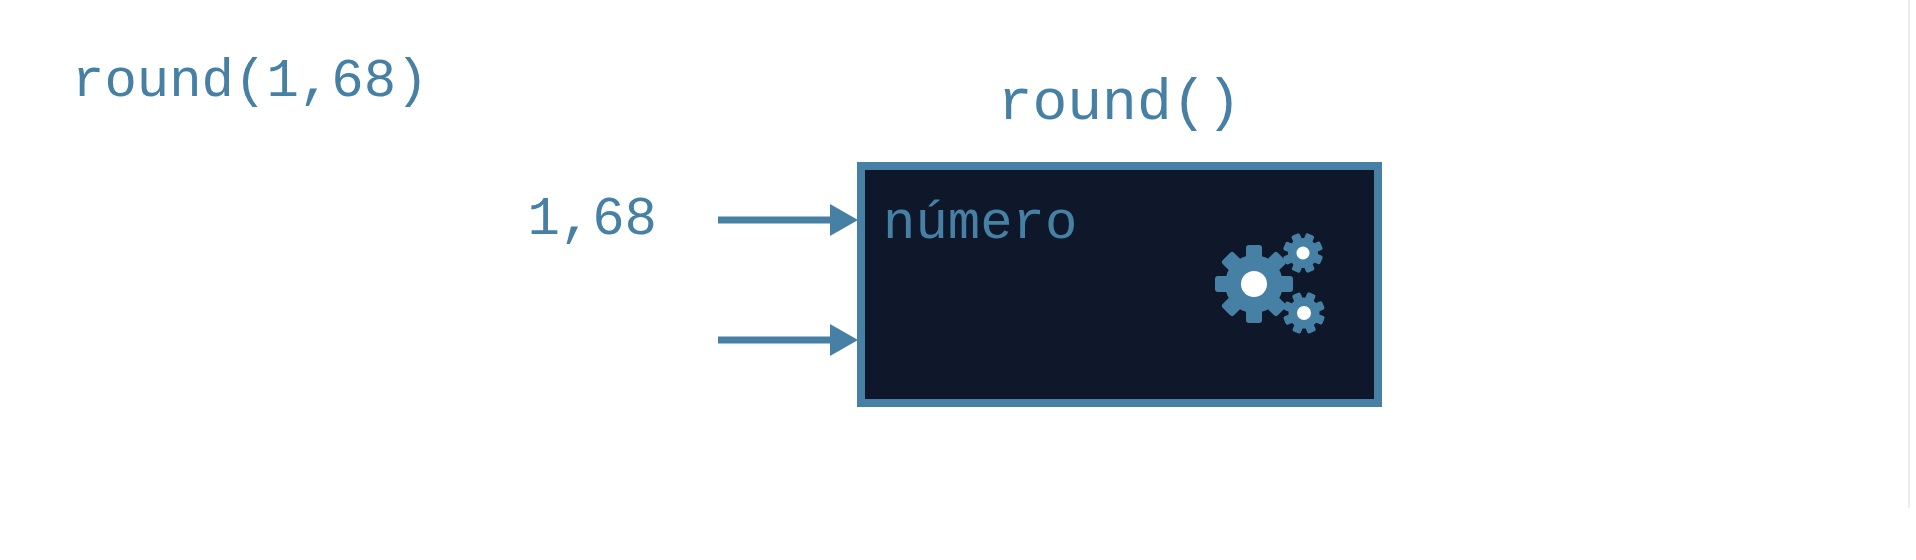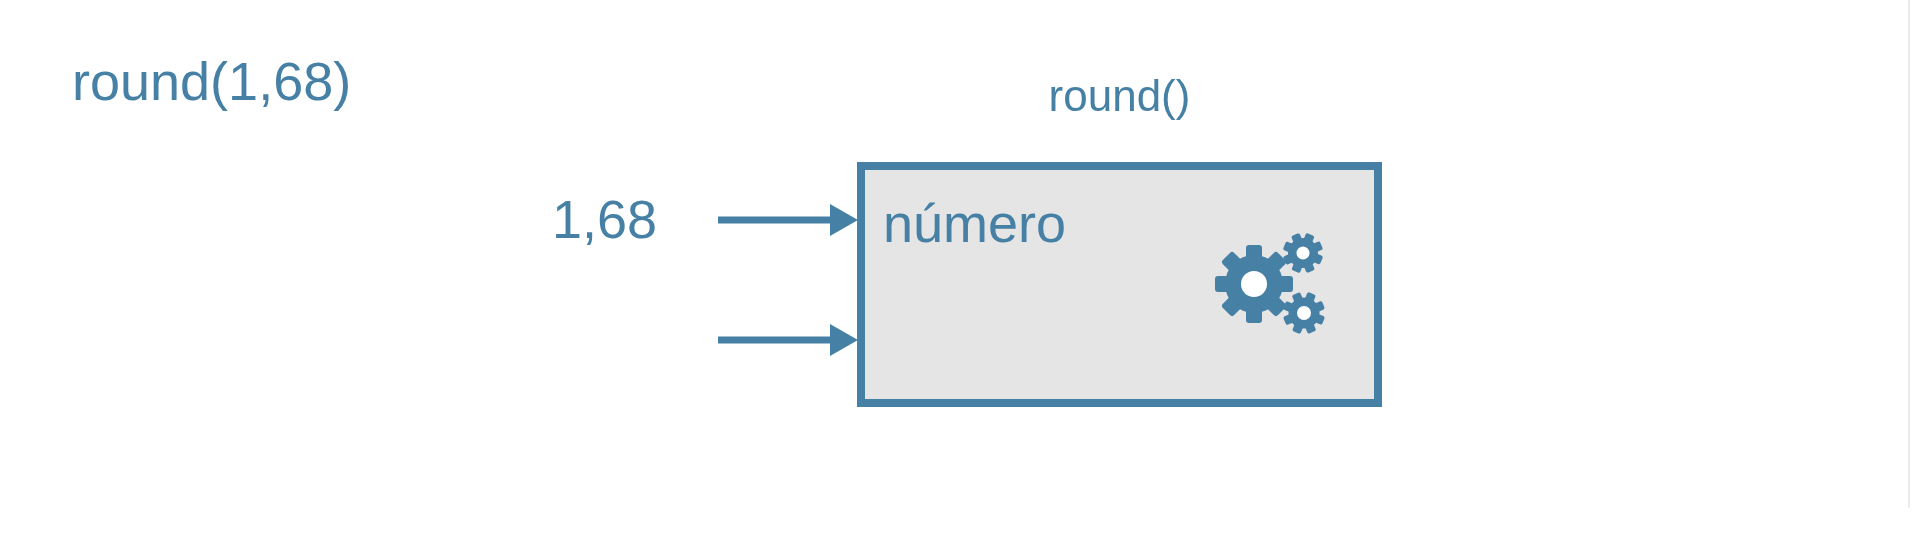--- a/index.html
+++ b/index.html
@@ -6,21 +6,21 @@
     margin: 0;
     padding: 0;
     background: #ffffff;
   }
   .canvas {
     position: relative;
     width: 1916px;
     height: 508px;
     background: #ffffff;
     overflow: hidden;
-    font-family: Liberation Sans, sans-serif;
+    font-family: Liberation Mono, monospace;
     color: #4681A5;
   }
   .edge-line {
     position: absolute;
     top: 0;
     right: 6px;
     width: 2px;
     height: 100%;
     background: #ececec;
   }
@@ -31,33 +31,33 @@
     font-size: 54px;
     line-height: 1.1;
     white-space: nowrap;
   }
   .fn-title {
     position: absolute;
     left: 857px;
     top: 72px;
     width: 525px;
     text-align: center;
-    font-size: 44px;
+    font-size: 58px;
     line-height: 1.1;
     white-space: nowrap;
   }
   .fn-box {
     position: absolute;
     left: 857px;
     top: 162px;
     width: 525px;
     height: 245px;
     border: 8px solid #4681A5;
     box-sizing: border-box;
-    background: #e5e5e5;
+    background: #0f172a;
   }
   .param {
     position: absolute;
     left: 18px;
     font-size: 54px;
     line-height: 1.1;
     white-space: nowrap;
   }
   .param-0 { top: 24px; }
   .param-1 { top: 138px; }

